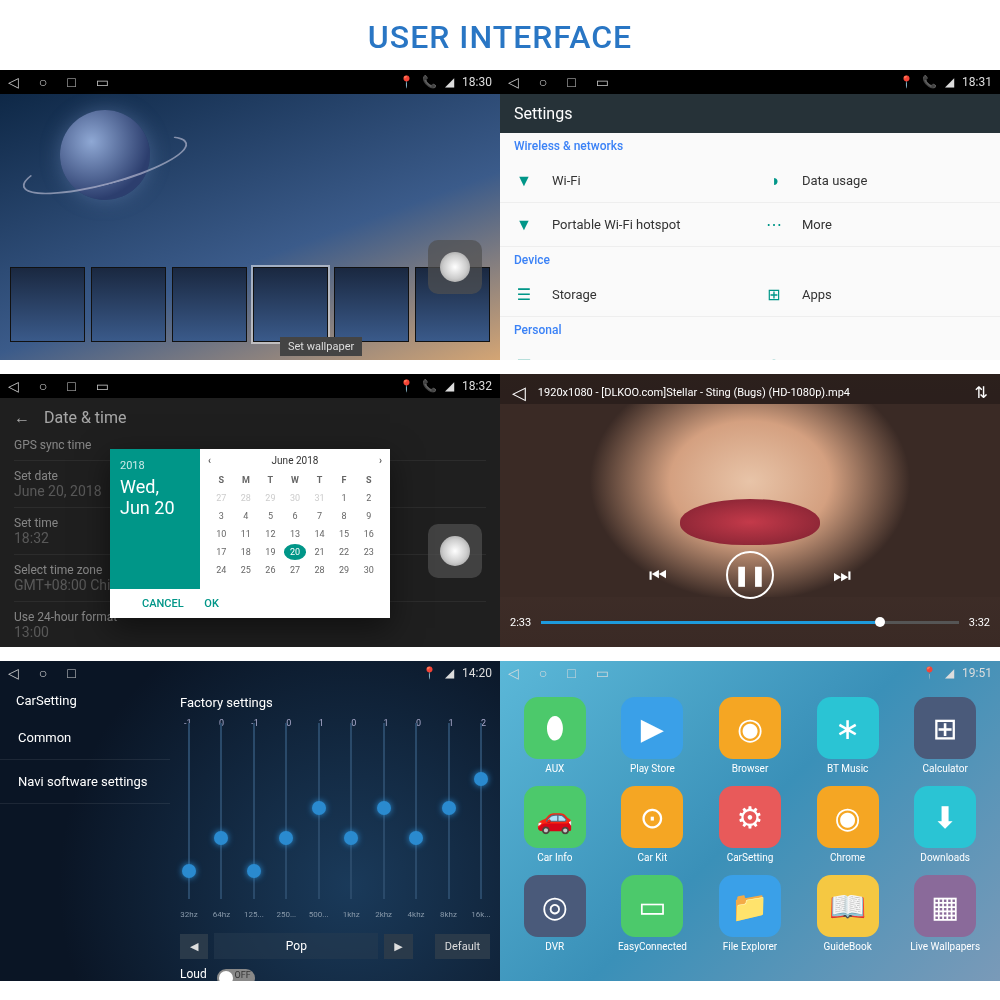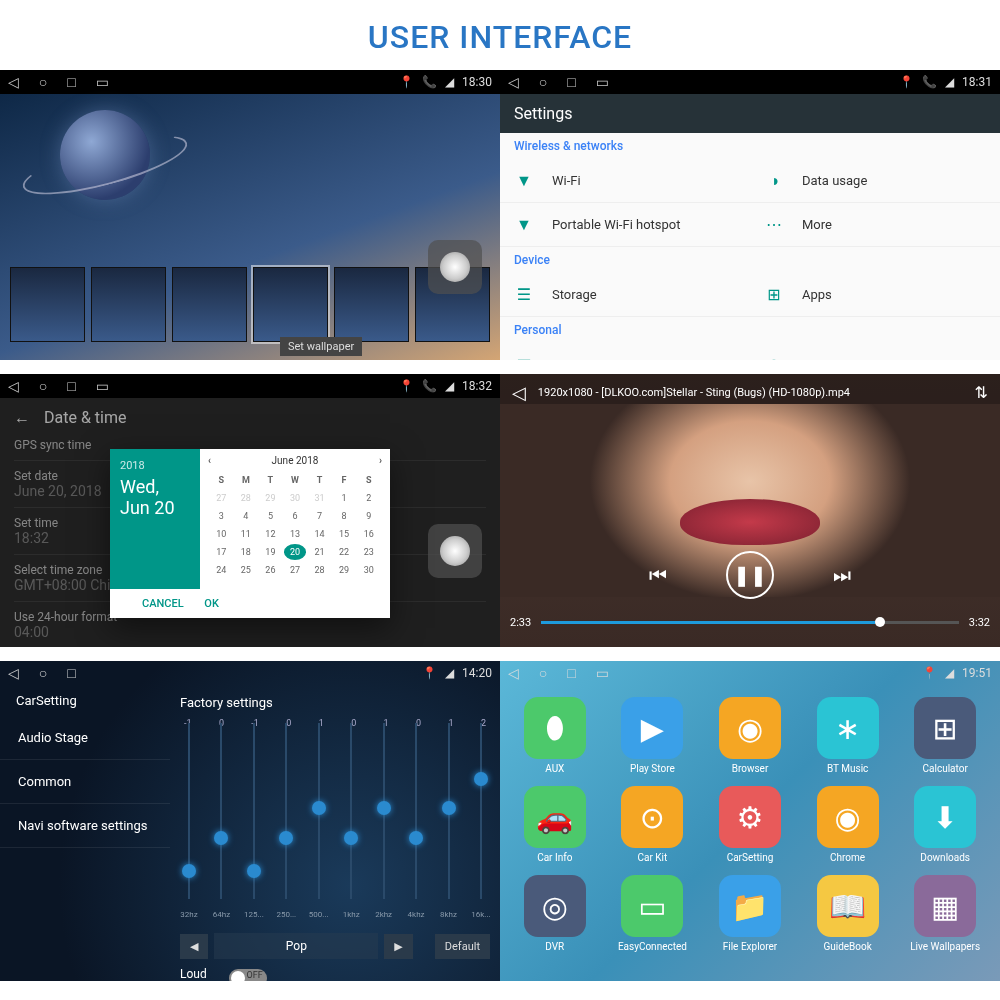--- a/index.html
+++ b/index.html
@@ -77,21 +77,21 @@
 .p5 .eqarea { flex: 1; padding: 6px 10px 0; position: relative; }
 .p5 .scale { display: flex; justify-content: space-between; font-size: 9px; color: #aac; padding: 0 4px 60px; }
 .p5 .sliders { position: absolute; top: 38px; left: 10px; right: 10px; bottom: 62px; display: flex; justify-content: space-between; }
 .p5 .slider { width: 18px; position: relative; }
 .p5 .slider .track { position: absolute; left: 50%; top: 0; bottom: 20px; width: 2px; background: #2a4a6a; transform: translateX(-50%); }
 .p5 .slider .knob { position: absolute; left: 50%; width: 14px; height: 14px; background: #2a8acf; border-radius: 50%; transform: translateX(-50%); box-shadow: 0 0 6px #2a8acf; }
 .p5 .slider .hz { position: absolute; bottom: 0; left: 50%; transform: translateX(-50%); font-size: 8px; color: #89a; white-space: nowrap; }
 .p5 .bottom { position: absolute; bottom: 22px; left: 10px; right: 10px; display: flex; align-items: center; gap: 6px; }
 .p5 .btn { background: #2a3a4a; padding: 6px 10px; font-size: 11px; color: #ddd; }
 .p5 .preset { flex: 1; text-align: center; font-size: 12px; background: rgba(40,60,80,.5); padding: 6px; }
-.p5 .loud { position: absolute; bottom: -6px; left: 10px; display: flex; align-items: center; gap: 22px; font-size: 12px; }
+.p5 .loud { position: absolute; bottom: -6px; left: 10px; display: flex; align-items: center; gap: 10px; font-size: 12px; }
 .toggle { width: 38px; height: 18px; background: #888; border-radius: 9px; position: relative; margin-top: 8px; }
 .toggle::after { content: ""; position: absolute; left: 2px; top: 2px; width: 14px; height: 14px; background: #fff; border-radius: 50%; }
 
 
 .p6 { background: linear-gradient(135deg,#5bb8d8 0%,#3a90b8 50%,#7a9ab8 100%); }
 .p6 .apps { padding: 12px 8px; display: grid; grid-template-columns: repeat(5,1fr); gap: 12px 4px; }
 .p6 .app { display: flex; flex-direction: column; align-items: center; gap: 4px; }
 .p6 .app .icon { width: 62px; height: 62px; border-radius: 14px; display: flex; align-items: center; justify-content: center; font-size: 30px; color: #fff; }
 .p6 .app .lbl { font-size: 10px; color: #fff; text-align: center; }
 </style>
@@ -220,21 +220,21 @@
     <div class="row">
           <div class="lbl">Set time</div>
           <div class="sub">18:32</div>
         </div>
     <div class="row">
           <div class="lbl">Select time zone</div>
           <div class="sub">GMT+08:00 China Standard Time</div>
         </div>
     <div class="row">
           <div class="lbl">Use 24-hour format</div>
-          <div class="sub">04:00</div>
+          <div class="sub">13:00</div>
         </div>
   </div>
   <div class="scrim"></div>
   <div class="dialog">
     <div class="dhead">
       <div class="yr">2018</div>
       <div class="dt" style="white-space:pre-line">Wed,
 Jun 20</div>
     </div>
     <div class="cal">
@@ -344,21 +344,20 @@
             <span>◢</span>
             <span>14:20</span>
           </div>
   </div>
   <div style="display:flex;height:calc(100% - 24px)">
     <div class="side">
       <div class="tabs">
               <span>CarSetting</span>
             </div>
       <div class="menu" id="p5menu">
-              <div class="">Audio Stage</div>
               <div class="">Common</div>
               <div class="">Navi software settings</div>
             </div>
     </div>
     <div class="eqarea">
       <div style="font-size:13px;padding:4px 0 8px">Factory settings</div>
       <div class="scale" id="p5scale">
               <span>-1</span>
               <span>0</span>
               <span>-1</span>

